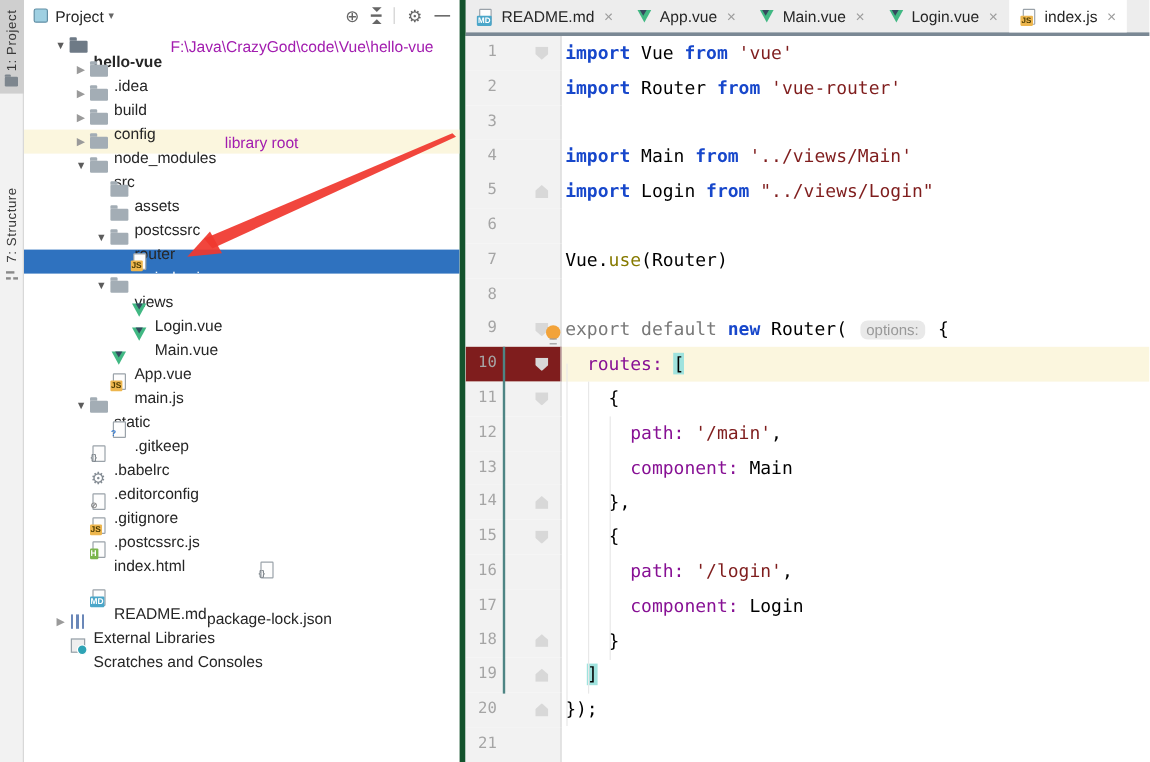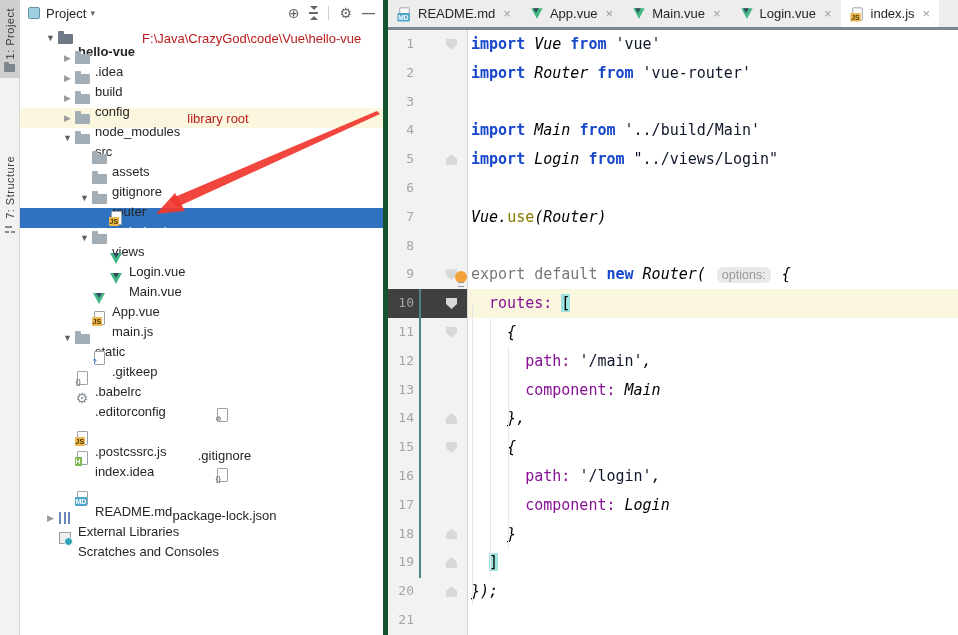--- a/index.html
+++ b/index.html
@@ -46,21 +46,21 @@
                         border-right:4px solid transparent; border-bottom:4px solid #666; }
   .ic-collapse .bar { width:9px; height:2px; background:#666; }
 
   .tree { flex:1; padding-top:2px; font-size:13px; overflow:hidden; }
   .row { height:20px; display:flex; align-items:center; white-space:nowrap; cursor:pointer; }
   .row .arrow { width:13px; flex:none; text-align:center; font-size:9px; color:#9a9a9a; }
   .row .arrow.open { color:#5c5c5c; }
   .row .ticon { width:16px; flex:none; display:flex; justify-content:center; align-items:center; }
   .row .label { margin-left:5px; color:#262626;margin-top:26px; }
   .row .label.bold { font-weight:bold; }
-  .row .suffix { margin-left:7px; color:#b91c1c; }
+  .row .suffix { margin-left:7px; color:#a21caf; }
   .row.selected { background:#2f72bf; }
   .row.selected .label { color:#fff; }
   .row.highlight { background:#fbf6de; }
 
   
   .ic-folder { width:15px; height:10px; background:#a3adb5; border-radius:1px; position:relative; margin-top:2px; }
   .ic-folder::before { content:""; position:absolute; top:-3px; left:0; width:6px; height:3px;
                        background:#a3adb5; border-radius:1px 1px 0 0; }
   .ic-folder.dark { background:#6e7a86; }
   .ic-folder.dark::before { background:#6e7a86; }
@@ -103,28 +103,28 @@
              display:flex; align-items:center; }
   .line .num { width:26px; text-align:right; color:#a5a5a5;
                font:13px/28.8px "DejaVu Sans Mono", monospace; }
   .fold { position:absolute; left:58px; top:50%; margin-top:-5.5px; width:11px; height:11px;
           background:#d8d8d8; cursor:pointer; }
   .fold.d { clip-path:polygon(0 0,100% 0,100% 55%,50% 100%,0 55%); }
   .fold.u { clip-path:polygon(50% 0,100% 45%,100% 100%,0 100%,0 45%); }
   .line .c { flex:1; padding-left:3px; white-space:pre;
              font:15px/28.8px "DejaVu Sans Mono", monospace; color:#000; }
   .line.cur { background:#fbf6de; }
-  .line.cur .g { background:#404040; }
+  .line.cur .g { background:#7f1d1d; }
 
   .tok-kw { color:#1747cb; font-weight:bold;text-align:center; }
   .tok-g  { color:#787878; }
-  .tok-s  { color:#0f172a; }
+  .tok-s  { color:#7f1d1d; }
   .tok-pr { color:#871094; }
   .tok-o  { color:#867a00; }
-  .tok-p  { color:#000;font-style:italic; }
+  .tok-p  { color:#000; }
   .tok-bh { background:#9fe3de; }
   .tok-h  { background:#e9e9e9; color:#999; border-radius:6px; padding:1px 5px; margin:0 2px;
             font-family:"Liberation Sans",sans-serif; font-size:12.5px; }
 
   .vcs-bar { position:absolute; left:31px; top:259px; width:2px; height:289px; background:#4e8584; z-index:2; }
   .guide { position:absolute; width:1px; background:#e8e8e8; z-index:1; }
   .g0 { left:84px;  top:273px; height:302px; }
   .g1 { left:102px; top:288px; height:260px; }
   .g2 { left:120px; top:317px; height:203px; }
   .bulb { position:absolute; left:67px; top:241px; width:12px; height:12px; border-radius:50%;
@@ -216,21 +216,21 @@
           <span class="ticon">
             <span class="ic-folder"></span>
           </span>
           <span class="label">assets</span>
         </div>
         <div class="row" style="padding-left: 58px;">
           <span class="arrow"></span>
           <span class="ticon">
             <span class="ic-folder"></span>
           </span>
-          <span class="label">gitignore</span>
+          <span class="label">postcssrc</span>
         </div>
         <div class="row" style="padding-left: 58px;">
           <span class="arrow open">▼</span>
           <span class="ticon">
             <span class="ic-folder"></span>
           </span>
           <span class="label">router</span>
         </div>
         <div class="row selected" style="padding-left: 75px;">
           <span class="arrow"></span>
@@ -295,40 +295,40 @@
           </span>
           <span class="label">.babelrc</span>
         </div>
         <div class="row" style="padding-left: 41px;">
           <span class="arrow"></span>
           <span class="ticon">
             <span class="ic-glyph">⚙</span>
           </span>
           <span class="label">.editorconfig</span>
         </div>
-        <div class="row" style="padding-left: 41px; flex-direction: column;">
+        <div class="row" style="padding-left: 41px;">
           <span class="arrow"></span>
           <span class="ticon">
             <span class="ic-page" data-badge="⊘" style="--bb: transparent; --bf: #8a8a8a;"></span>
           </span>
           <span class="label">.gitignore</span>
         </div>
         <div class="row" style="padding-left: 41px;">
           <span class="arrow"></span>
           <span class="ticon">
             <span class="ic-page" data-badge="JS" style="--bb: #edb64e; --bf: #4a3a00;"></span>
           </span>
           <span class="label">.postcssrc.js</span>
         </div>
         <div class="row" style="padding-left: 41px;">
           <span class="arrow"></span>
           <span class="ticon">
             <span class="ic-page" data-badge="H" style="--bb: #7cb54e; --bf: #ffffff;"></span>
           </span>
-          <span class="label">index.idea</span>
+          <span class="label">index.html</span>
         </div>
         <div class="row" style="padding-left: 41px; flex-direction: column;">
           <span class="arrow"></span>
           <span class="ticon">
             <span class="ic-page" data-badge="{}" style="--bb: transparent; --bf: #7a8288;"></span>
           </span>
           <span class="label">package-lock.json</span>
         </div>
         <div class="row" style="padding-left: 41px;">
           <span class="arrow"></span>
@@ -413,21 +413,21 @@
           <div class="line">
             <div class="g">
               <span class="num">3</span>
             </div>
             <div class="c"></div>
           </div>
           <div class="line">
             <div class="g">
               <span class="num">4</span>
             </div>
-            <div class="c"><span class="tok-kw">import</span><span class="tok-p"> Main </span><span class="tok-kw">from</span><span class="tok-p"> </span><span class="tok-s">'../build/Main'</span></div>
+            <div class="c"><span class="tok-kw">import</span><span class="tok-p"> Main </span><span class="tok-kw">from</span><span class="tok-p"> </span><span class="tok-s">'../views/Main'</span></div>
           </div>
           <div class="line">
             <div class="g">
               <span class="num">5</span>
               <span class="fold u"></span>
             </div>
             <div class="c"><span class="tok-kw">import</span><span class="tok-p"> Login </span><span class="tok-kw">from</span><span class="tok-p"> </span><span class="tok-s">"../views/Login"</span></div>
           </div>
           <div class="line">
             <div class="g">

